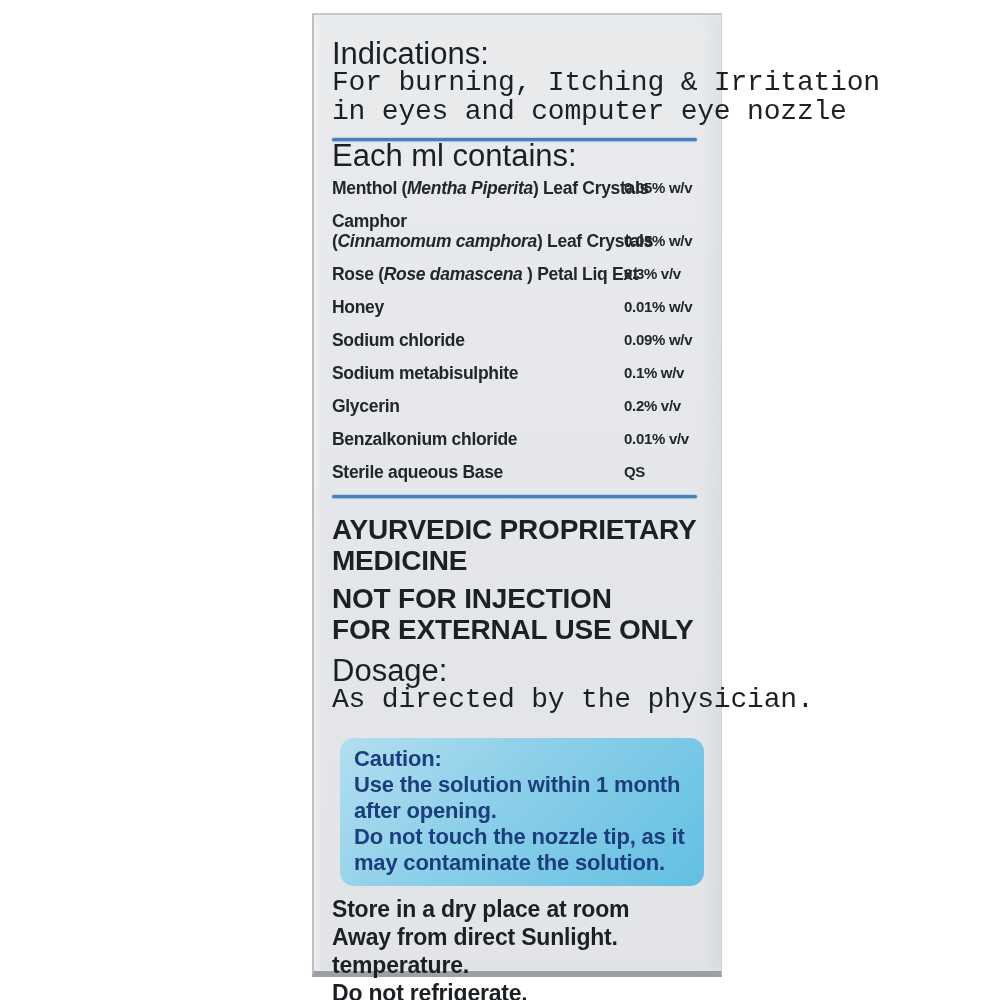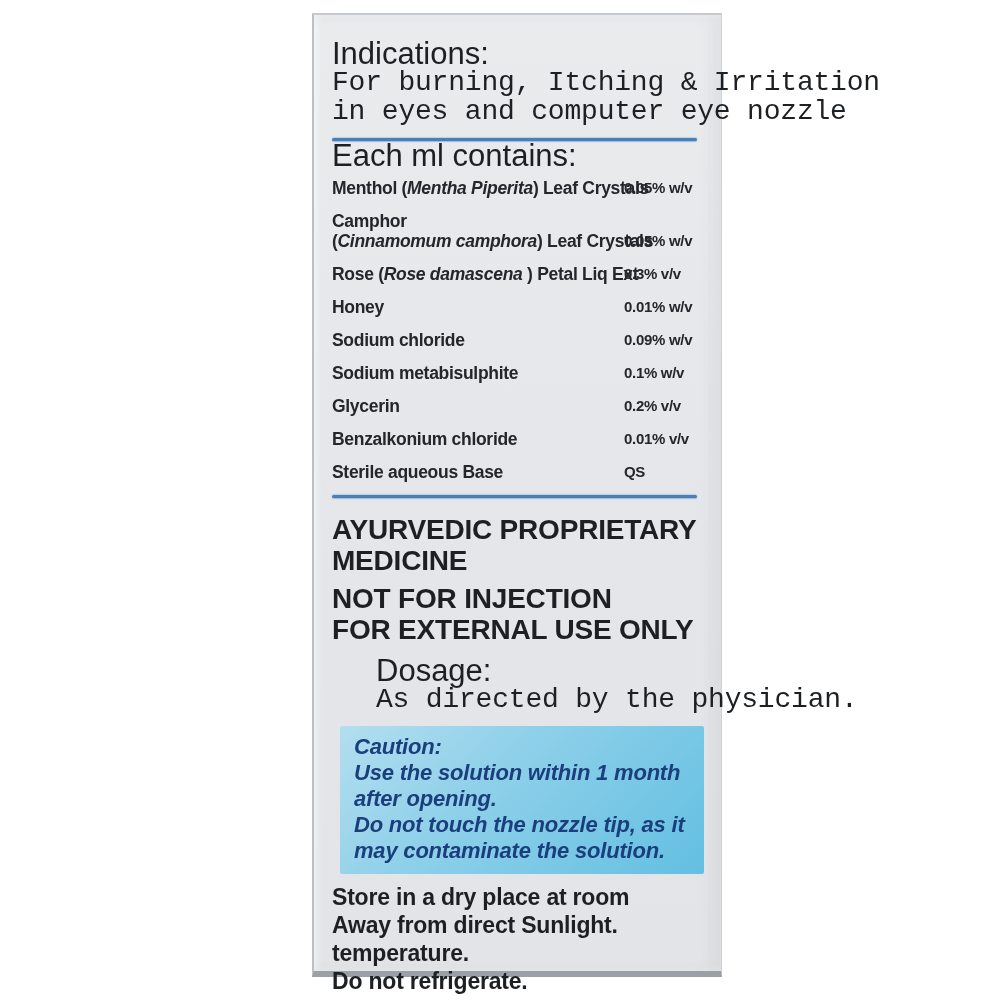--- a/index.html
+++ b/index.html
@@ -74,32 +74,31 @@
     line-height: 20px;
     letter-spacing: -0.3px;
     white-space: nowrap;
     color: #23262a;
   }
 
   .sec-category { margin-top: 16px; }
   .caps-line { font-weight: bold; font-size: 28px; line-height: 31px; white-space: nowrap; letter-spacing: -0.2px; }
   .sec-warnings { margin-top: 7px; }
 
-  .sec-dosage { margin-top: 11px; margin-left: 44px; }
+  .sec-dosage { margin-top: 11px; }
 
   .caution-box {
-    margin-top: 12px;
+    margin-top: 24px;
     margin-left: 8px;
     width: 364px;
     box-sizing: border-box;
-    border-radius: 2px;
+    border-radius: 14px;
     padding: 8px 12px 10px 14px;
     background: linear-gradient(135deg, #b3def0 0%, #8ed0e9 40%, #63bfe2 100%);
     color: #1b3e7c;
-    font-style: italic;
   }
   .caution-line { font-weight: bold; font-size: 22px; line-height: 26px; white-space: nowrap; letter-spacing: -0.2px; }
 
   .sec-storage { margin-top: 9px; }
   .storage-line { font-weight: 600; font-size: 23px; line-height: 28px; white-space: nowrap; letter-spacing: -0.2px; }
 </style>
 </head>
 <body>
 
 <div class="stage">

